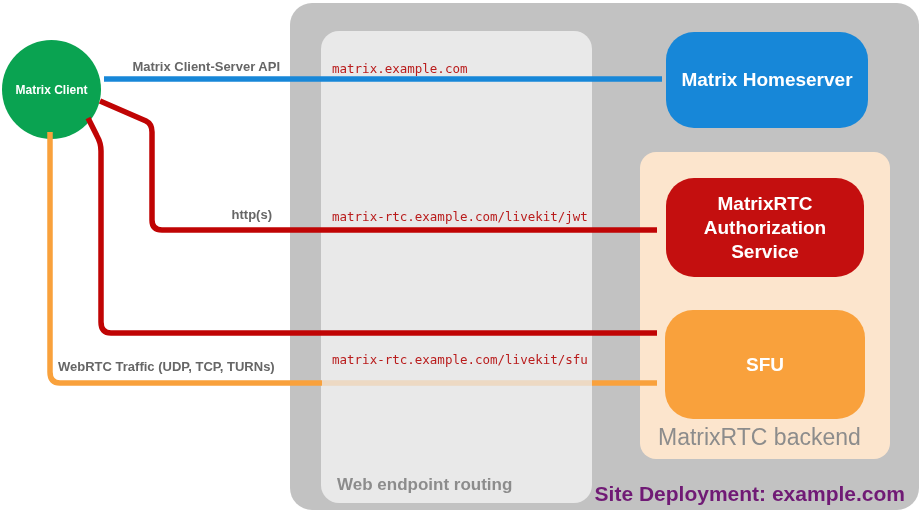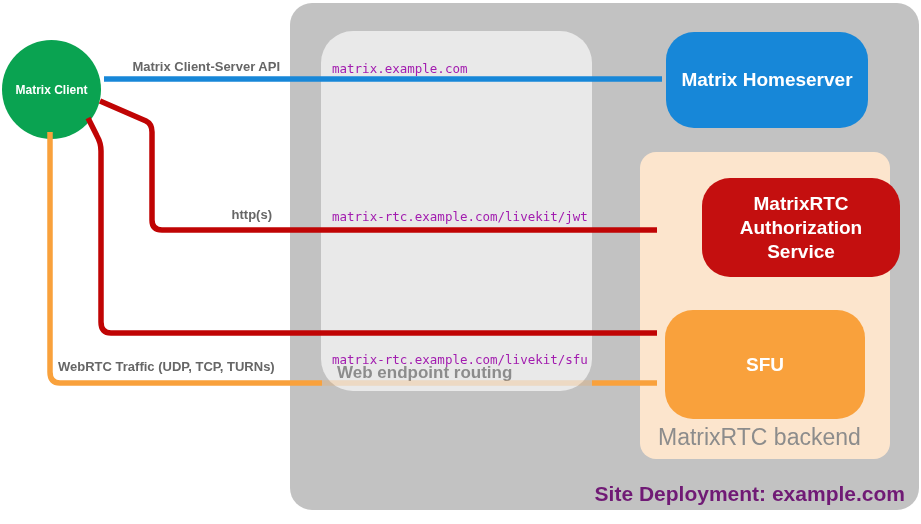--- a/index.html
+++ b/index.html
@@ -10,22 +10,22 @@
   
   .site-box{
     position:absolute;left:290px;top:3px;width:629px;height:507px;
     background:#C2C2C2;border-radius:22px;
   }
   .site-label{
     position:absolute;right:14px;bottom:4px;
     font-size:21px;font-weight:700;color:#701a75;white-space:nowrap;
   }
   .routing-box{
-    position:absolute;left:321px;top:31px;width:271px;height:360px;
-    background:#E9E9E9;border-radius:32px;
+    position:absolute;left:321px;top:31px;width:271px;height:472px;
+    background:#E9E9E9;border-radius:18px;
   }
   .routing-label{
     position:absolute;left:16px;bottom:8px;
     font-size:17px;font-weight:700;color:#8C8C8C;white-space:nowrap;
   }
   .backend-box{
     position:absolute;left:640px;top:152px;width:250px;height:307px;
     background:#FCE5CD;border-radius:16px;
   }
   .backend-label{
@@ -41,41 +41,41 @@
     left:2px;top:40px;width:99px;height:99px;border-radius:50%;
     background:#0AA351;font-size:12px;line-height:24px;
   }
   .client-node .inner{width:78px;}
   .homeserver-node{
     left:666px;top:32px;width:202px;height:96px;
     background:#1787D8;font-size:19px;
   }
   .auth-node{
     left:666px;top:178px;width:198px;height:99px;
-    background:#C40F0F;font-size:19px;line-height:24px;margin-left:36px;
+    background:#C40F0F;font-size:19px;line-height:24px;
   }
   .auth-node .inner{width:166px;}
   .sfu-node{
     left:665px;top:310px;width:200px;height:109px;
     background:#F9A13C;font-size:19px;
   }
   
   .arrow-label{
     position:absolute;font-size:13px;font-weight:700;color:#666666;
     text-align:right;white-space:nowrap;
   }
   .lbl-api{left:60px;width:220px;top:59px;}
   .lbl-http{left:60px;width:212px;top:207px;}
   .lbl-ws{left:60px;width:215px;top:311px;}
   .lbl-webrtc{left:58px;width:215px;top:359px;}
   
   .url{
     position:absolute;left:332px;
     font-family:"DejaVu Sans Mono","Liberation Mono",monospace;
-    font-size:12.5px;color:#a21caf;white-space:nowrap;
+    font-size:12.5px;color:#b91c1c;white-space:nowrap;
   }
   .url-1{top:61px;}
   .url-2{top:209px;}
   .url-3{top:312px;margin-top:40px;}
   
   .arrows{
     position:absolute;left:0;top:0;width:921px;height:524px;
     pointer-events:none;z-index:20;
   }
   .arrows path{fill:none;stroke-width:5.5px;}

